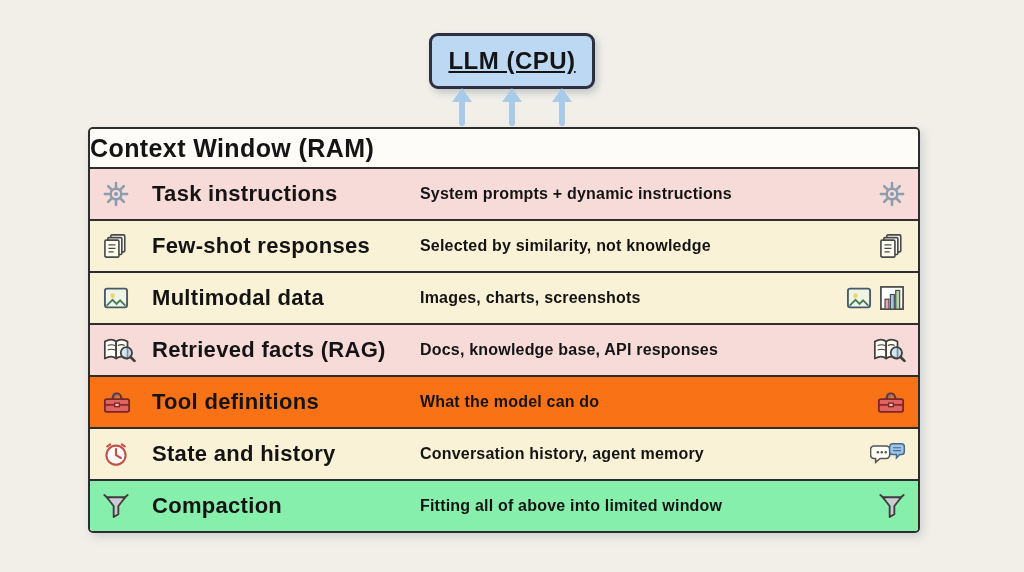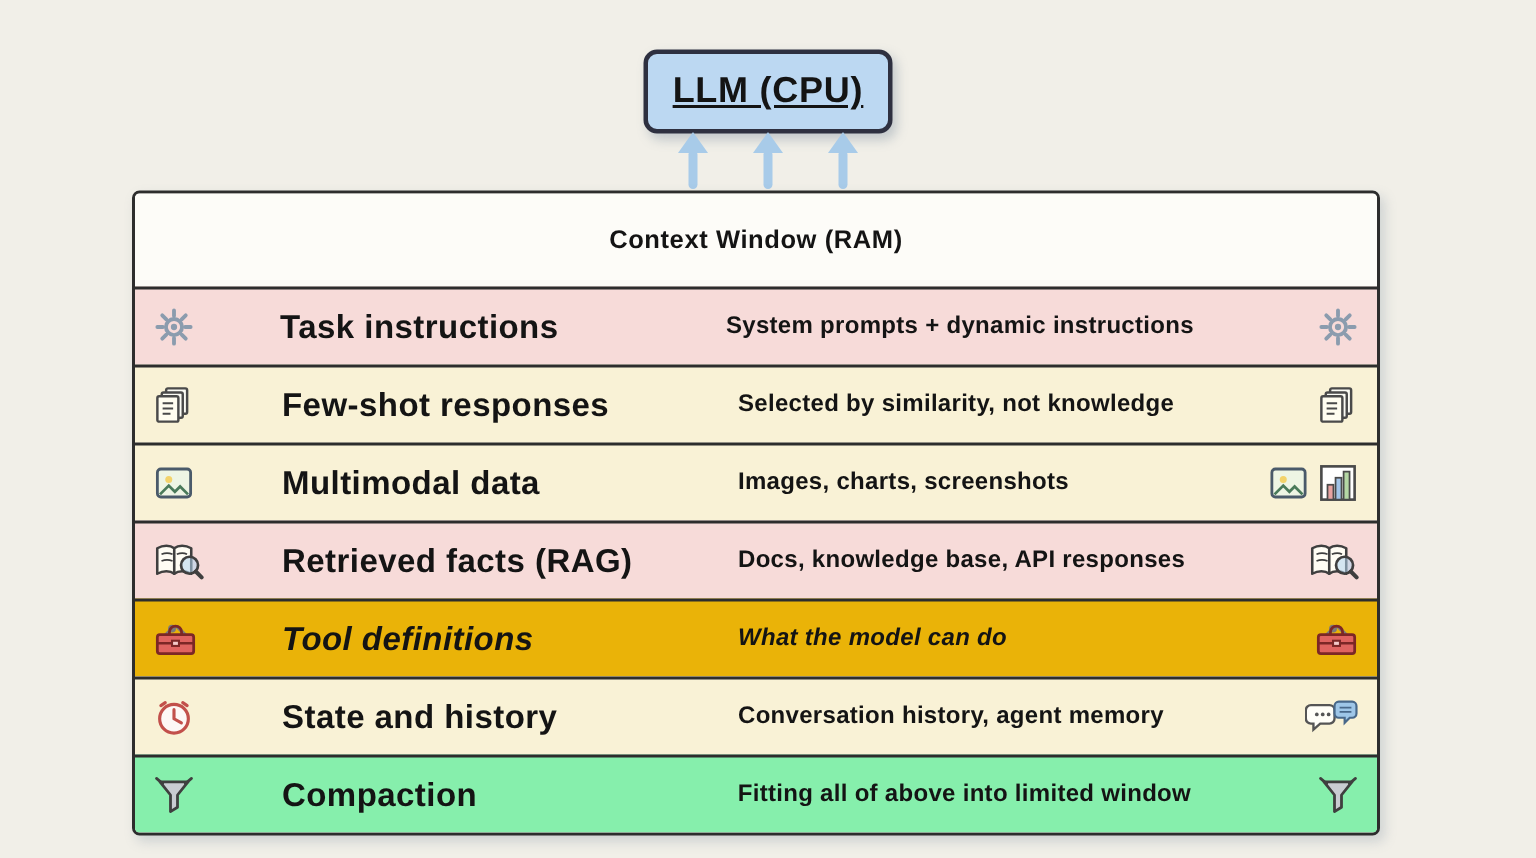--- a/index.html
+++ b/index.html
@@ -18,24 +18,24 @@
     text-decoration:underline;
   }
   .arrows{position:absolute;top:88px;left:50%;margin-left:-75px;}
   .ctable{
     position:absolute;top:127px;left:88px;width:828px;
     border:2px solid #2d2d2d;border-radius:5px;overflow:hidden;
     box-shadow:3px 4px 8px rgba(110,130,150,.25);
     background:#fdfcf8;
   }
   .thead{
-    height:62px;display:flex;align-items:center;justify-content:center;
-    font-size:17px;font-weight:700;letter-spacing:.4px;
-  }
-  .row{display:flex;align-items:center;height:50px;border-top:2px solid #2d2d2d;gap:36px;}
+    height:38px;display:flex;align-items:center;justify-content:flex-start;
+    font-size:25px;font-weight:700;letter-spacing:.4px;
+  }
+  .row{display:flex;align-items:center;height:50px;border-top:2px solid #2d2d2d;}
   .cl{width:62px;padding-left:12px;box-sizing:border-box;display:flex;align-items:center;}
   .lab{width:268px;font-size:22px;font-weight:700;letter-spacing:.3px;white-space:nowrap;}
   .desc{flex:1;font-size:16px;font-weight:700;letter-spacing:.2px;white-space:nowrap;}
   .cr{width:88px;display:flex;justify-content:flex-end;align-items:center;gap:5px;padding-right:12px;box-sizing:border-box;}
   .ic{display:block;}
 </style>
 </head>
 <body>
 
 <svg width="0" height="0" style="position:absolute" aria-hidden="true">
@@ -182,21 +182,21 @@
       </span>
       <span class="lab">Retrieved facts (RAG)</span>
       <span class="desc">Docs, knowledge base, API responses</span>
       <span class="cr">
         <svg class="ic" width="34" height="28">
             <use href="#sym-book"></use>
           </svg>
       </span>
     </div>
 
-    <div class="row" style="background: #eab308; font-style: italic;">
+    <div class="row" style="background: #f97316;">
       <span class="cl">
         <svg class="ic" width="30" height="28">
             <use href="#sym-toolbox"></use>
           </svg>
       </span>
       <span class="lab">Tool definitions</span>
       <span class="desc">What the model can do</span>
       <span class="cr">
         <svg class="ic" width="30" height="28">
             <use href="#sym-toolbox"></use>

